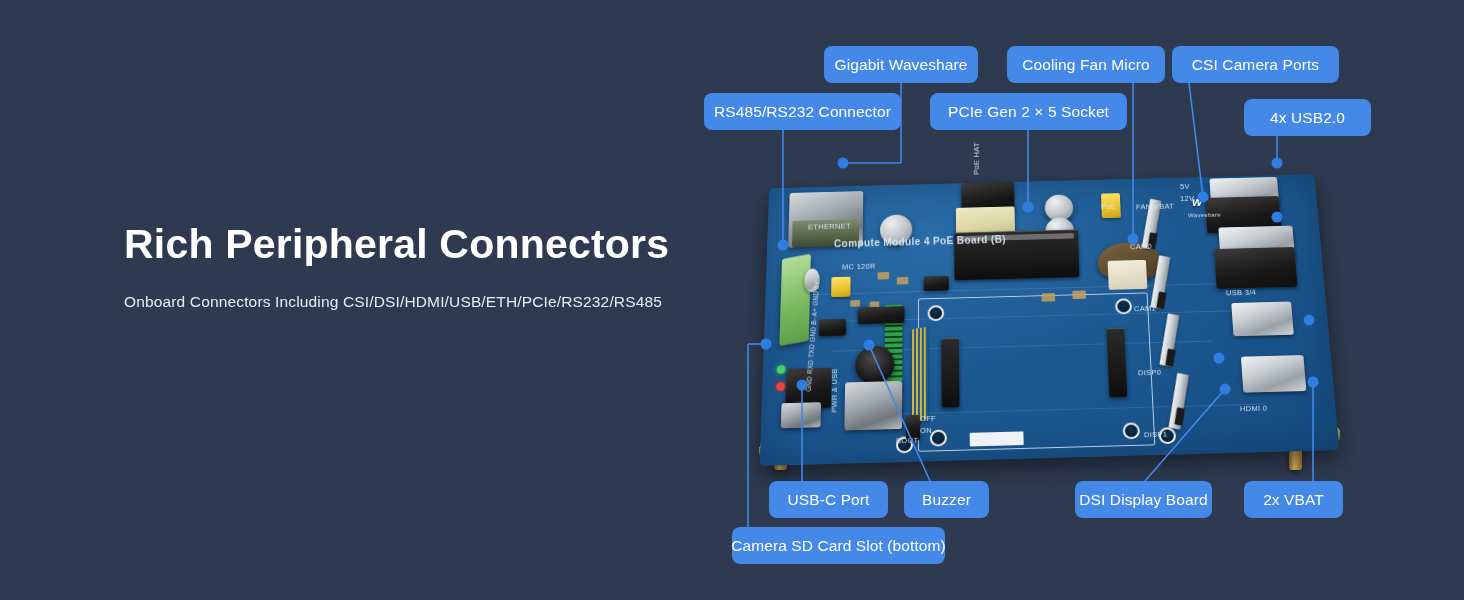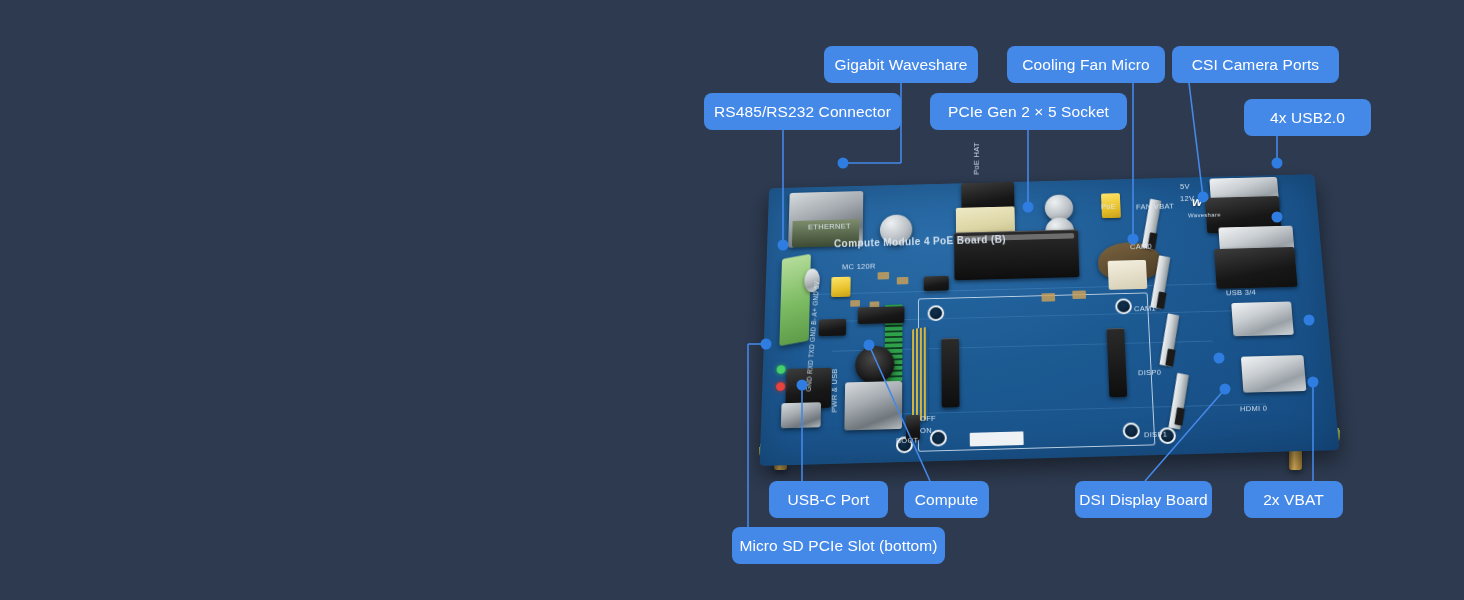--- a/index.html
+++ b/index.html
@@ -140,20 +140,24 @@
     transform:perspective(900px) rotateX(11deg) rotateZ(-1.6deg);
   }
   .smd{position:absolute;background:#c8a05a;border-radius:1px;opacity:.85;}
   .trace{position:absolute;background:rgba(120,185,235,.22);height:1px;}
 </style>
 </head>
 <body>
 
 <div id="root">
 
+  <div class="copy">
+    <div class="headline">Rich Peripheral Connectors</div>
+    <div class="subline">Onboard Connectors Including CSI/DSI/HDMI/USB/ETH/PCIe/RS232/RS485</div>
+  </div>
 
   <div class="board-wrap">
 
     <div class="standoff" style="left:32px;top:300px;"></div>
     <div class="standoff" style="left:547px;top:300px;"></div>
 
     <div class="pcb-edge"></div>
     <div class="pcb">
 
       <div class="trace" style="left:40px;top:120px;width:500px;"></div>
@@ -293,19 +297,19 @@
   </svg>
 
   <div id="pills">
       <div class="pill" style="left: 824px; top: 46px; width: 154px; height: 37px;">Gigabit Waveshare</div>
       <div class="pill" style="left: 1007px; top: 46px; width: 158px; height: 37px;">Cooling Fan Micro</div>
       <div class="pill" style="left: 1172px; top: 46px; width: 167px; height: 37px;">CSI Camera Ports</div>
       <div class="pill" style="left: 704px; top: 93px; width: 197px; height: 37px;">RS485/RS232 Connector</div>
       <div class="pill" style="left: 930px; top: 93px; width: 197px; height: 37px;">PCIe Gen 2 × 5 Socket</div>
       <div class="pill" style="left: 1244px; top: 93px; width: 127px; height: 37px; margin-top: 6px;">4x USB2.0</div>
       <div class="pill" style="left: 769px; top: 481px; width: 119px; height: 37px;">USB-C Port</div>
-      <div class="pill" style="left: 904px; top: 481px; width: 85px; height: 37px;">Compute</div>
+      <div class="pill" style="left: 904px; top: 481px; width: 85px; height: 37px;">Buzzer</div>
       <div class="pill" style="left: 1075px; top: 481px; width: 137px; height: 37px;">DSI Display Board</div>
       <div class="pill" style="left: 1244px; top: 481px; width: 99px; height: 37px;">2x VBAT</div>
-      <div class="pill" style="left: 732px; top: 527px; width: 213px; height: 37px;">Micro SD PCIe Slot (bottom)</div>
+      <div class="pill" style="left: 732px; top: 527px; width: 213px; height: 37px;">Camera SD Card Slot (bottom)</div>
     </div>
 
 </div>
 
 </body></html>

